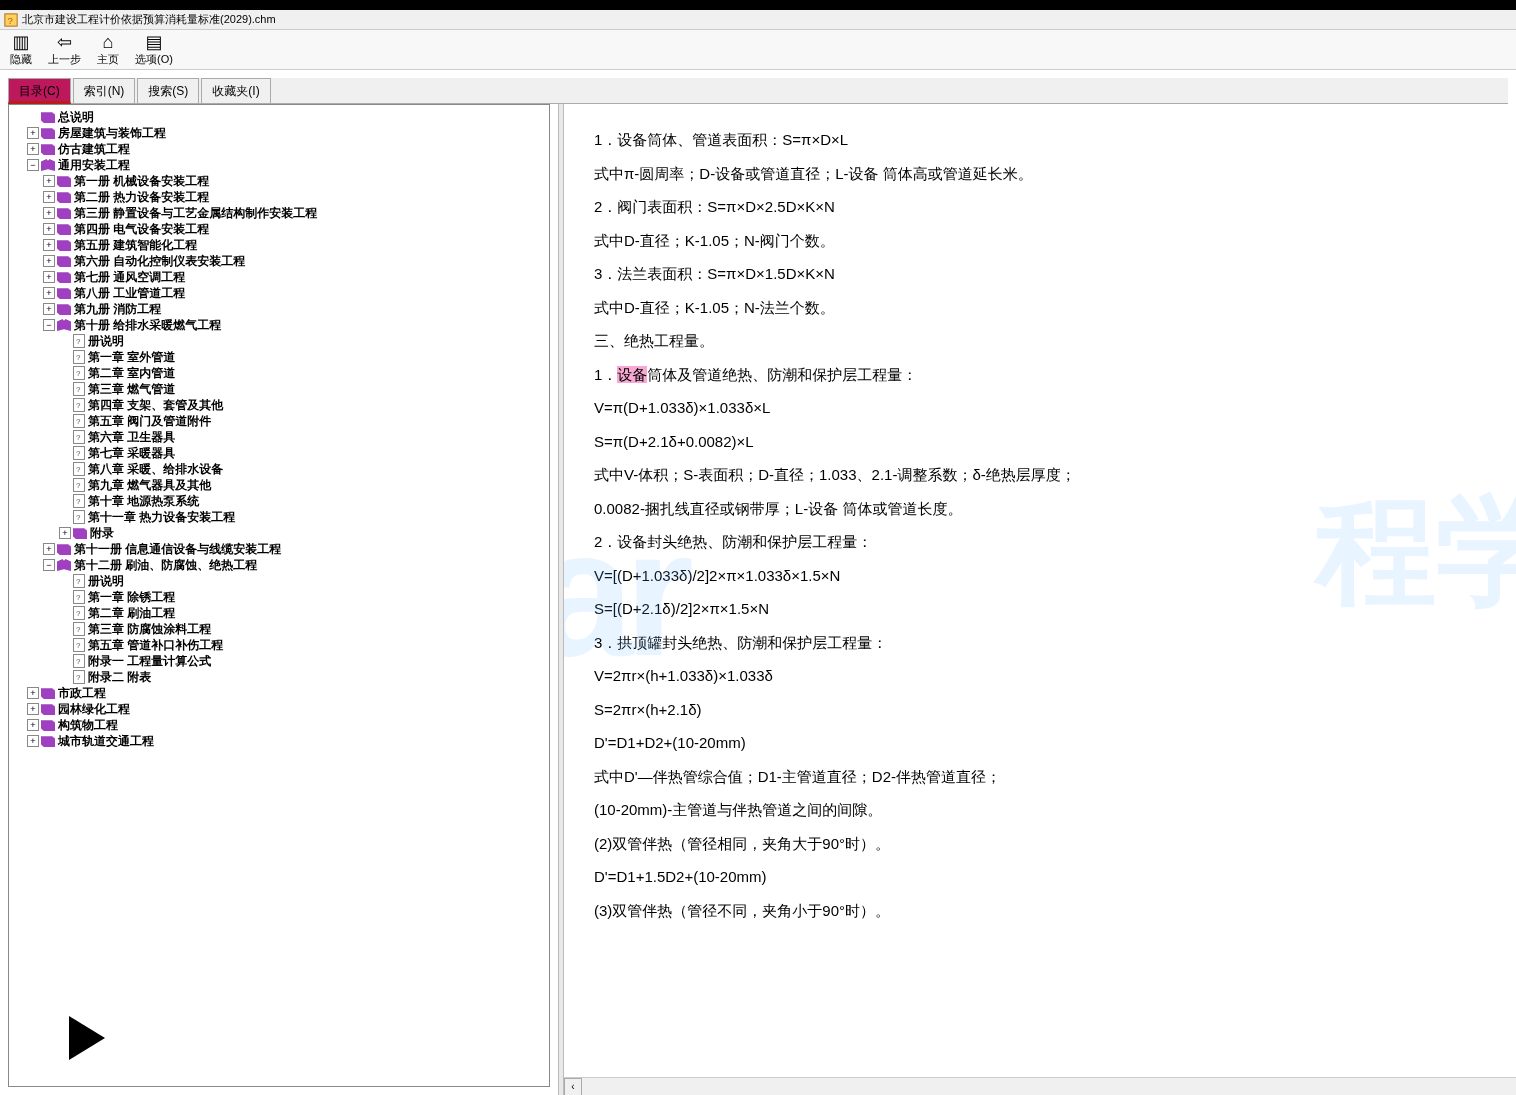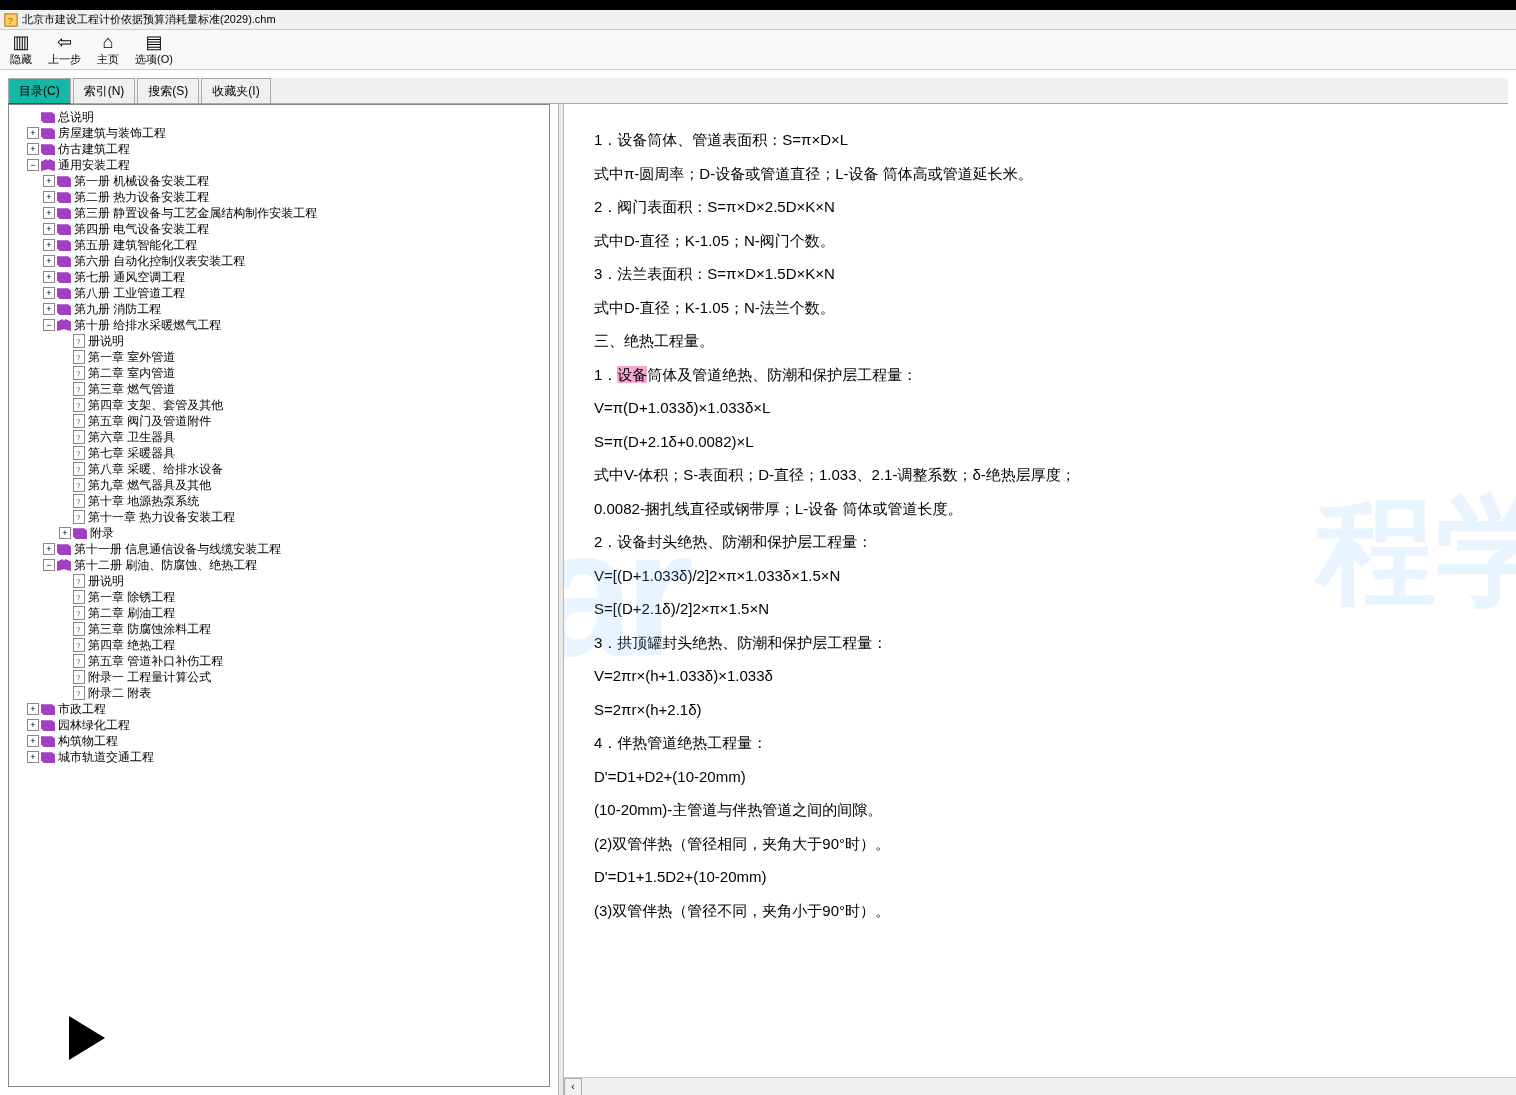--- a/index.html
+++ b/index.html
@@ -6,35 +6,35 @@
 body { background: #1a1a1a; }
 .window { background: #fff; width: 1516px; height: 1095px; position: relative; overflow: hidden; }
 .top-black { height: 10px; background: #000; }
 .title-bar { height: 20px; background: #f0f0f0; border-bottom: 1px solid #ccc; display: flex; align-items: center; padding-left: 4px; font-size: 11px; }
 .title-icon { width: 14px; height: 14px; margin-right: 4px; display: inline-block; }
 .toolbar { height: 40px; background: #f8f8f8; border-bottom: 1px solid #ccc; display: flex; align-items: center; padding-left: 10px; }
 .tb-btn { display: flex; flex-direction: column; align-items: center; margin-right: 16px; cursor: pointer; font-size: 11px; }
 .tb-btn-icon { font-size: 18px; height: 20px; display: flex; align-items: center; }
 .tabs-bar { height: 26px; background: #f0f0f0; display: flex; font-size: 12px; border-bottom: 1px solid #aaa; margin: 8px 8px 0 8px; }
 .tab { padding: 4px 10px; border: 1px solid #aaa; border-bottom: none; background: #f0f0f0; margin-right: 2px; cursor: pointer; }
-.tab.active { background: #14b8a6; border-bottom: 1px solid #b91c1c; margin-bottom: -1px; }
+.tab.active { background: #be185d; border-bottom: 3px solid #b91c1c; margin-bottom: -1px; }
 .main-area { display: flex; height: calc(100% - 104px); }
 .left-pane { width: 542px; border: 1px solid #888; margin: 0 8px 8px 8px; overflow-y: auto; background: #fff; font-size: 12px; padding: 4px 2px; position: relative; }
 .splitter { width: 6px; background: #e8e8e8; cursor: col-resize; border-left: 1px solid #bbb; border-right: 1px solid #bbb; }
 .right-pane { flex: 1; padding: 20px 30px; font-size: 15px; line-height: 2.1; font-family: "SimSun", monospace; position: relative; overflow: hidden; }
 .tree-node { white-space: nowrap; line-height: 16px; display: flex; align-items: center; }
 .expander { width: 12px; height: 12px; border: 1px solid #888; display: inline-flex; align-items: center; justify-content: center; font-size: 9px; margin-right: 2px; cursor: pointer; line-height: 1; background: #fff; }
 .expander-blank { width: 14px; display: inline-block; }
 .book-icon { width: 14px; height: 12px; display: inline-block; margin-right: 3px; }
 .book-closed { background: #a040c0; clip-path: polygon(0 10%, 80% 10%, 100% 30%, 100% 100%, 20% 100%, 0 80%); }
 .book-open { background: #a040c0; clip-path: polygon(0 20%, 40% 0, 50% 15%, 60% 0, 100% 20%, 100% 100%, 50% 85%, 0 100%); }
 .page-icon { width: 12px; height: 14px; background: #fff; border: 1px solid #888; display: inline-block; margin-right: 3px; position: relative; }
 .page-icon::before { content: "?"; font-size: 8px; position: absolute; left: 2px; top: -1px; color: #555; }
 .indent { display: inline-block; }
-.tree-label { cursor: pointer; }
+.tree-label { cursor: pointer; font-weight: bold; }
 .watermark { position: absolute; font-size: 180px; color: rgba(100, 180, 255, 0.15); font-weight: bold; pointer-events: none; top: 300px; left: -80px; letter-spacing: -10px; }
 .watermark2 { position: absolute; font-size: 120px; color: rgba(100, 180, 255, 0.15); font-weight: bold; pointer-events: none; top: 320px; right: -40px; }
 .highlight { background: #f9a8d4; }
 .play-btn { position: absolute; bottom: 20px; left: 60px; width: 50px; height: 50px; cursor: pointer; }
 .play-tri { width: 0; height: 0; border-left: 36px solid #000; border-top: 22px solid transparent; border-bottom: 22px solid transparent; }
 .content-line { margin-bottom: 2px; }
 .bottom-scroll { position: absolute; bottom: 0; left: 0; right: 0; height: 18px; background: #f0f0f0; border-top: 1px solid #ccc; display: flex; align-items: center; }
 .scroll-left-btn { width: 18px; height: 18px; border: 1px solid #aaa; display: flex; align-items: center; justify-content: center; font-size: 10px; }
 </style>
 </head>
@@ -253,25 +253,20 @@
           <span class="tree-label">第二章 刷油工程</span>
         </div>
       <div class="tree-node">
           <span class="indent" style="width:62px"></span>
           <span class="page-icon"></span>
           <span class="tree-label">第三章 防腐蚀涂料工程</span>
         </div>
       <div class="tree-node">
           <span class="indent" style="width:62px"></span>
           <span class="page-icon"></span>
-          <span class="tree-label">第四章 绝热工程</span>
-        </div>
-      <div class="tree-node">
-          <span class="indent" style="width:62px"></span>
-          <span class="page-icon"></span>
           <span class="tree-label">第五章 管道补口补伤工程</span>
         </div>
       <div class="tree-node">
           <span class="indent" style="width:62px"></span>
           <span class="page-icon"></span>
           <span class="tree-label">附录一 工程量计算公式</span>
         </div>
       <div class="tree-node">
           <span class="indent" style="width:62px"></span>
           <span class="page-icon"></span>
@@ -321,22 +316,22 @@
       <div class="content-line">V=π(D+1.033δ)×1.033δ×L</div>
       <div class="content-line">S=π(D+2.1δ+0.0082)×L</div>
       <div class="content-line">式中V-体积；S-表面积；D-直径；1.033、2.1-调整系数；δ-绝热层厚度；</div>
       <div class="content-line">0.0082-捆扎线直径或钢带厚；L-设备 筒体或管道长度。</div>
       <div class="content-line">2．设备封头绝热、防潮和保护层工程量：</div>
       <div class="content-line">V=[(D+1.033δ)/2]2×π×1.033δ×1.5×N</div>
       <div class="content-line">S=[(D+2.1δ)/2]2×π×1.5×N</div>
       <div class="content-line">3．拱顶罐封头绝热、防潮和保护层工程量：</div>
       <div class="content-line">V=2πr×(h+1.033δ)×1.033δ</div>
       <div class="content-line">S=2πr×(h+2.1δ)</div>
-      <div class="content-line">4．伴热管道绝热工程量：</div>
       <div class="content-line">D'=D1+D2+(10-20mm)</div>
+      <div class="content-line">式中D'—伴热管综合值；D1-主管道直径；D2-伴热管道直径；</div>
       <div class="content-line">(10-20mm)-主管道与伴热管道之间的间隙。</div>
       <div class="content-line">(2)双管伴热（管径相同，夹角大于90°时）。</div>
       <div class="content-line">D'=D1+1.5D2+(10-20mm)</div>
       <div class="content-line">(3)双管伴热（管径不同，夹角小于90°时）。</div>
       <div class="bottom-scroll">
         <div class="scroll-left-btn">‹</div>
       </div>
     </div>
   </div>
 </div>

